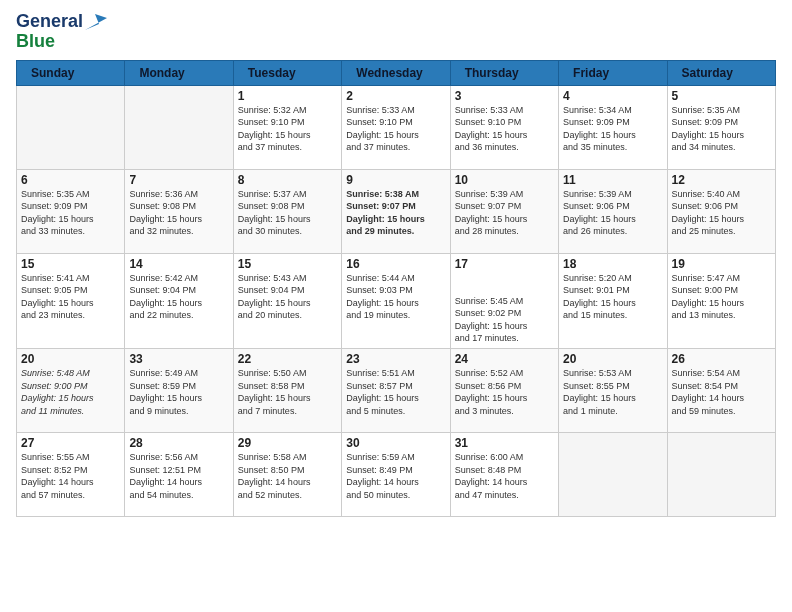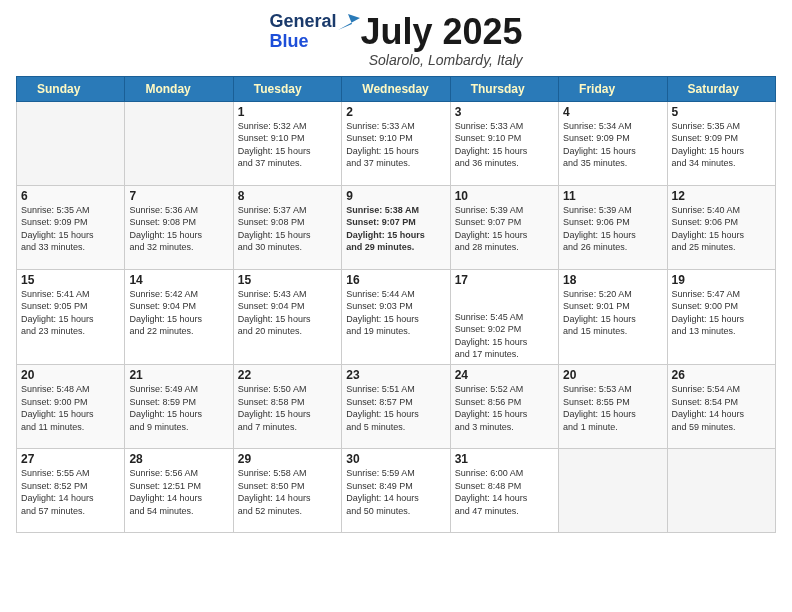--- a/index.html
+++ b/index.html
@@ -9,41 +9,40 @@
       font-family: Arial, sans-serif;
       background: #fff;
       overflow: hidden;
     }
     .page {
       width: 792px;
       height: 520px;
       padding: 12px 16px;
       display: flex;
       flex-direction: column;
-      align-items: center;
     }
     .header {
       display: flex;
       justify-content: space-between;
       align-items: flex-start;
       margin-bottom: 8px;
     }
     .logo {
       display: flex;
       flex-direction: column;
       align-items: flex-start;
     }
     .logo-text {
       font-size: 18px;
       font-weight: bold;
       color: #1a3a6b;
       line-height: 1.1;
     }
     .logo-blue {
-      color: #1d4ed8;
+      color: #15803d;
     }
     .logo-row {
       display: flex;
       align-items: center;
       gap: 2px;
     }
     .title-block {
       text-align: right;
     }
     .month-title {
@@ -59,24 +58,24 @@
     }
     .calendar {
       flex: 1;
       border: 1px solid #ccc;
       border-collapse: collapse;
       width: 100%;
       table-layout: fixed;
     }
     .calendar th {
       background: #2a7ab8;
-      color: #fef9c3;
+      color: #0f172a;
       font-size: 12px;
       font-weight: bold;
-      padding: 5px 20px;
+      padding: 5px 14px;
       text-align: left;
       border: 1px solid #1a5f96;
     }
     .calendar td {
       vertical-align: top;
       border: 1px solid #ccc;
       padding: 3px 4px;
       font-size: 9.5px;
       color: #333;
       background: #fff;
@@ -108,24 +107,20 @@
   <div class="header">
     <div class="logo">
       <div class="logo-row">
         <span class="logo-text">General</span>
         <svg width="22" height="16" viewBox="0 0 22 16">
           <polygon points="0,16 22,4 10,0 14,10" fill="#2a7ab8"></polygon>
         </svg>
       </div>
       <span class="logo-text logo-blue">Blue</span>
     </div>
-    <div class="title-block">
-      <div class="month-title">July 2025</div>
-      <div class="location">Solarolo, Lombardy, Italy</div>
-    </div>
   </div>
 
   <table class="calendar">
     <thead>
       <tr>
       <th>Sunday</th>
           <th>Monday</th>
           <th>Tuesday</th>
           <th>Wednesday</th>
           <th>Thursday</th>
@@ -271,27 +266,27 @@
             <span class="day-number">19</span>
             <div class="day-info" style="white-space: pre-line;">Sunrise: 5:47 AM
 Sunset: 9:00 PM
 Daylight: 15 hours
 and 13 minutes.</div>
           </td>
         </tr>
         <tr>
           <td>
             <span class="day-number">20</span>
-            <div class="day-info" style="white-space: pre-line;">Sunrise: 5:48 AM
+            <div class="day-info" style="white-space: pre-line; font-style: italic;">Sunrise: 5:48 AM
 Sunset: 9:00 PM
 Daylight: 15 hours
 and 11 minutes.</div>
           </td>
           <td>
-            <span class="day-number">21</span>
+            <span class="day-number">33</span>
             <div class="day-info" style="white-space: pre-line;">Sunrise: 5:49 AM
 Sunset: 8:59 PM
 Daylight: 15 hours
 and 9 minutes.</div>
           </td>
           <td>
             <span class="day-number">22</span>
             <div class="day-info" style="white-space: pre-line;">Sunrise: 5:50 AM
 Sunset: 8:58 PM
 Daylight: 15 hours

